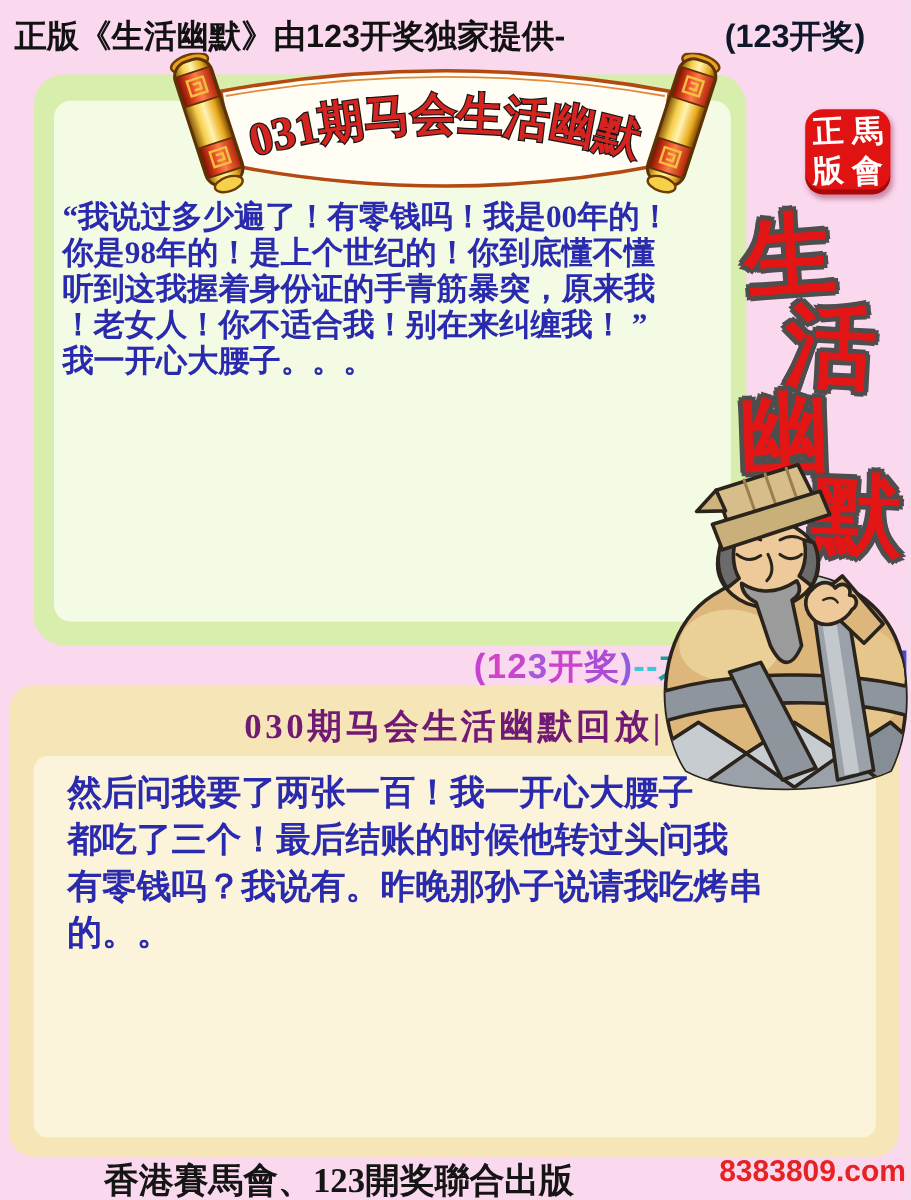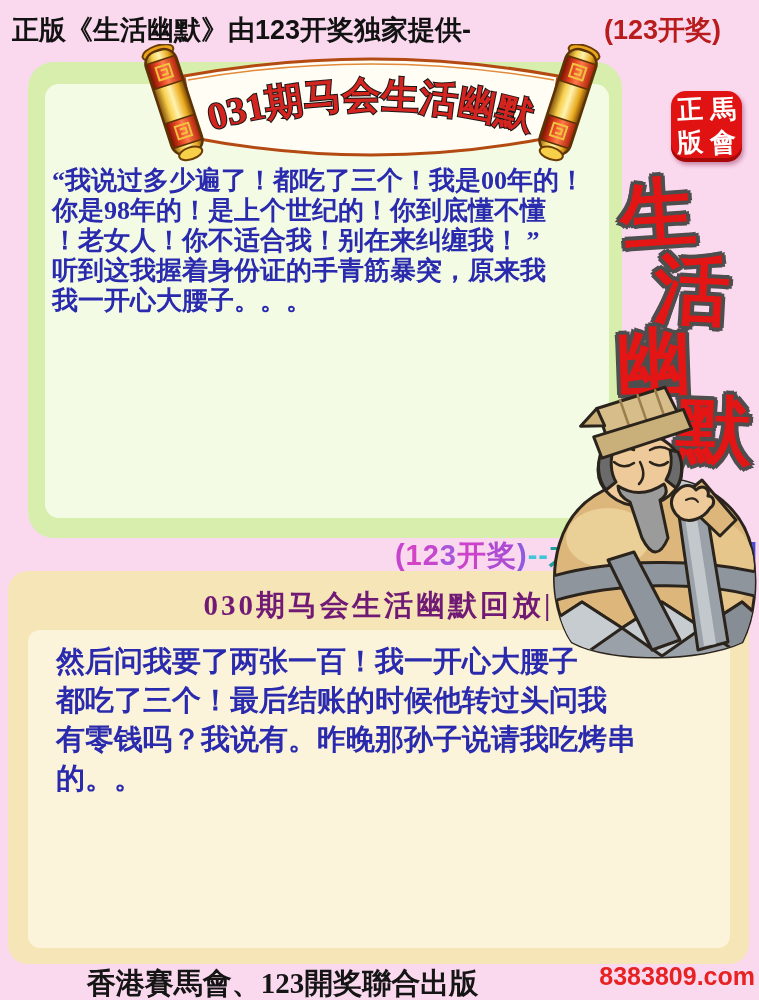--- a/index.html
+++ b/index.html
@@ -2,21 +2,21 @@
 <html><head>
 <meta charset="utf-8">
 <style>
   html,body{margin:0;padding:0;background:#e8e8e8;}
   .stage{position:relative;width:759px;height:1000px;margin:0 auto;background:#fad8ee;
          overflow:hidden;font-family:"Liberation Sans",sans-serif;}
   [data-interactable]{box-sizing:border-box;}
 
   
   .hdr-left{position:absolute;left:12px;top:12px;font-size:27px;font-weight:600;color:#121212;white-space:nowrap;}
-  .hdr-right{position:absolute;right:38px;top:12px;font-size:27px;font-weight:600;color:#b91c1c;white-space:nowrap;}
+  .hdr-right{position:absolute;right:38px;top:12px;font-size:27px;font-weight:600;color:#0f172a;white-space:nowrap;}
 
   
   .green-outer{position:absolute;left:28px;top:62px;width:594px;height:476px;background:#d8eead;border-radius:26px;z-index:1;}
   .green-inner{position:absolute;left:45px;top:84px;width:564px;height:434px;background:#f3fbe5;border-radius:14px;z-index:2;}
   .joke1{position:absolute;left:52px;top:166px;width:562px;z-index:3;color:#2a2aae;
          font-family:"Liberation Serif",serif;font-size:26px;line-height:30px;font-weight:600;}
   .joke1 .joke-line{white-space:nowrap;}
 
   
   .banner{position:absolute;left:126px;top:44px;width:490px;height:118px;z-index:4;}
@@ -110,24 +110,24 @@
       <path d="M435,82 h14 v13 h-14 z M439,86 h6 v5 h-6" fill="none" stroke="#f2c23e" stroke-width="2"></path>
       <ellipse cx="442" cy="112" rx="12" ry="6" fill="#f7d04a" stroke="#6b3c05" stroke-width="2"></ellipse>
     </g>
     <path id="bannerCurve" d="M66,92 Q245,36 424,92" fill="none"></path>
     <text font-size="38" font-weight="bold" fill="#d42420" stroke="#161616" stroke-width="2" paint-order="stroke" style="font-family:'Liberation Serif',serif" text-anchor="middle" data-interactable="false">
       <textPath href="#bannerCurve" xlink:href="#bannerCurve" startOffset="50%">031期马会生活幽默</textPath>
     </text>
   </svg>
 
   <div class="joke1" data-interactable="false">
-      <div class="joke-line" data-interactable="false">“我说过多少遍了！都吃了三个！我是00年的！</div>
+      <div class="joke-line" data-interactable="false">“我说过多少遍了！有零钱吗！我是00年的！</div>
       <div class="joke-line" data-interactable="false">你是98年的！是上个世纪的！你到底懂不懂</div>
+      <div class="joke-line" data-interactable="false">听到这我握着身份证的手青筋暴突，原来我</div>
       <div class="joke-line" data-interactable="false">！老女人！你不适合我！别在来纠缠我！ ”</div>
-      <div class="joke-line" data-interactable="false">听到这我握着身份证的手青筋暴突，原来我</div>
       <div class="joke-line" data-interactable="false">我一开心大腰子。。。</div>
     </div>
 
   <div class="seal" data-interactable="false">
       <div class="seal-char" data-interactable="false">正</div>
       <div class="seal-char" data-interactable="false">馬</div>
       <div class="seal-char" data-interactable="false">版</div>
       <div class="seal-char" data-interactable="false">會</div>
     </div>
 

